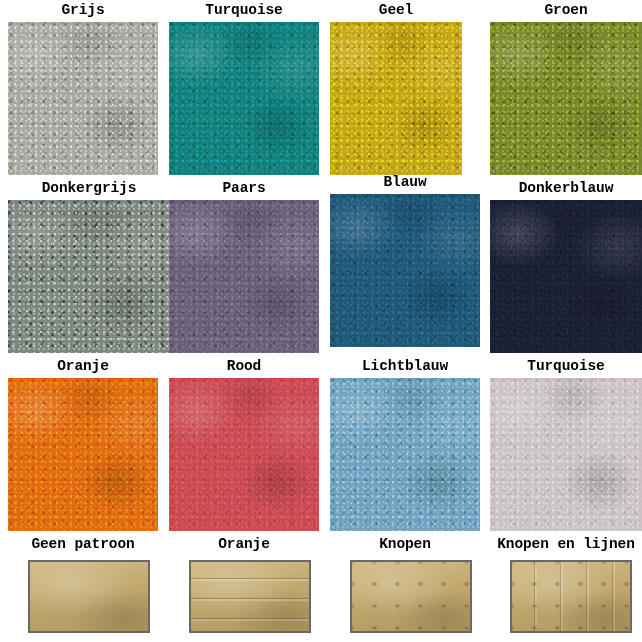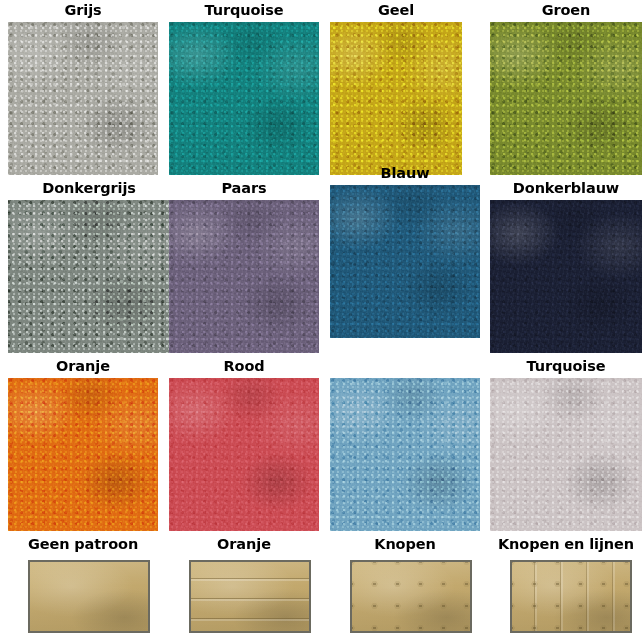--- a/index.html
+++ b/index.html
@@ -34,20 +34,21 @@
     top: 0;
     height: 20px;
     line-height: 20px;
     text-align: center;
     font-size: 14.5px;
     font-weight: 700;
     color: #000000;
     letter-spacing: -0.1px;
     white-space: nowrap;
     overflow: visible;
+    font-family: Liberation Mono, monospace;
   }
 
   
   .swatch-tile {
     position: absolute;
     left: 0;
     top: 22px;
     width: 100%;
     height: 153px;
     overflow: hidden;
@@ -199,21 +200,21 @@
     </div>
     <div class="swatch-cell" style="left: 169px; top: 178px; width: 150px; height: 175px;">
       <div class="swatch-label">Paars</div>
       <div class="swatch-tile">
         <div class="base" style="background: rgb(106, 95, 121);"></div>
         <div class="blotch"></div>
         <div class="noise light" style="opacity: 0.45;"></div>
         <div class="fiber"></div>
       </div>
     </div>
-    <div class="swatch-cell" style="left: 330px; top: 163px; width: 150px; height: 175px;">
+    <div class="swatch-cell" style="left: 330px; top: 172px; width: 150px; height: 175px;">
       <div class="swatch-label">Blauw</div>
       <div class="swatch-tile">
         <div class="base" style="background: rgb(31, 87, 119);"></div>
         <div class="blotch"></div>
         <div class="noise light" style="opacity: 0.45;"></div>
         <div class="fiber"></div>
       </div>
     </div>
     <div class="swatch-cell" style="left: 490px; top: 178px; width: 152px; height: 175px;">
       <div class="swatch-label">Donkerblauw</div>
@@ -236,20 +237,21 @@
     <div class="swatch-cell" style="left: 169px; top: 356px; width: 150px; height: 175px;">
       <div class="swatch-label">Rood</div>
       <div class="swatch-tile">
         <div class="base" style="background: rgb(203, 74, 82);"></div>
         <div class="blotch"></div>
         <div class="noise light" style="opacity: 0.45;"></div>
         <div class="fiber"></div>
       </div>
     </div>
     <div class="swatch-cell" style="left: 330px; top: 356px; width: 150px; height: 175px;">
+      <div class="swatch-label">Lichtblauw</div>
       <div class="swatch-tile">
         <div class="base" style="background: rgb(111, 163, 192);"></div>
         <div class="blotch"></div>
         <div class="noise light" style="opacity: 0.72;"></div>
         <div class="fiber"></div>
       </div>
     </div>
     <div class="swatch-cell" style="left: 490px; top: 356px; width: 152px; height: 175px;">
       <div class="swatch-label">Turquoise</div>
       <div class="swatch-tile">

